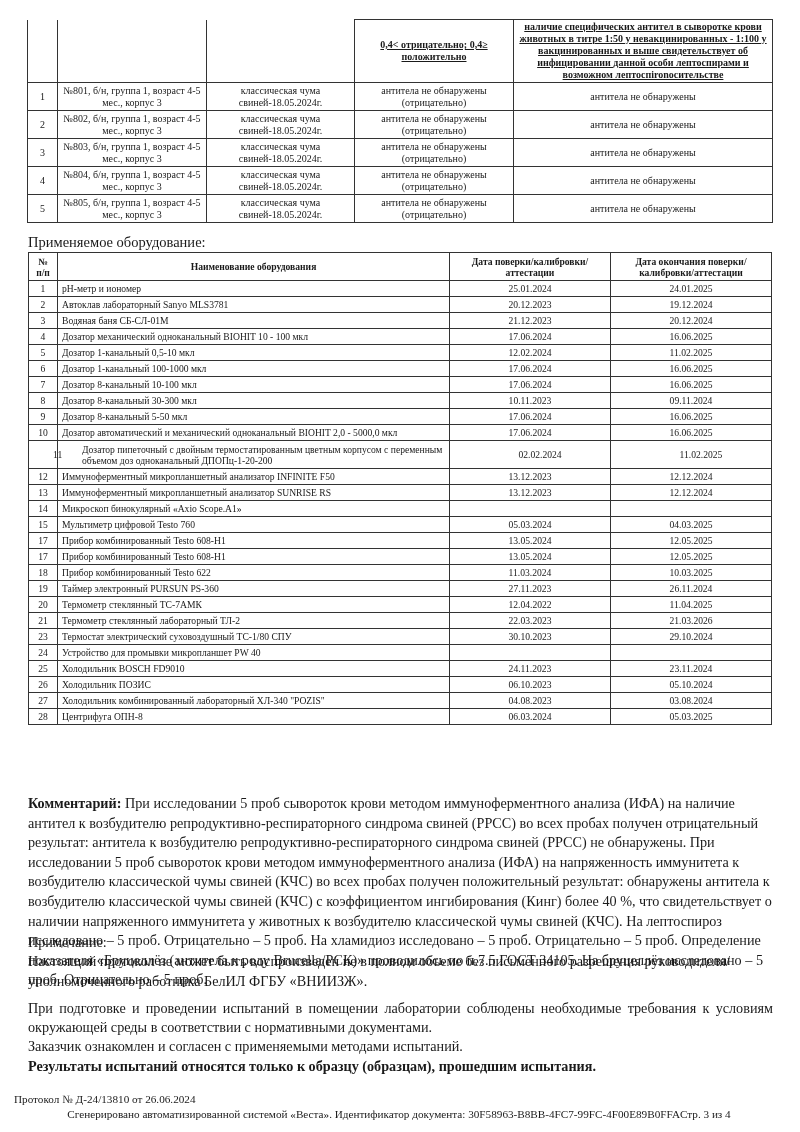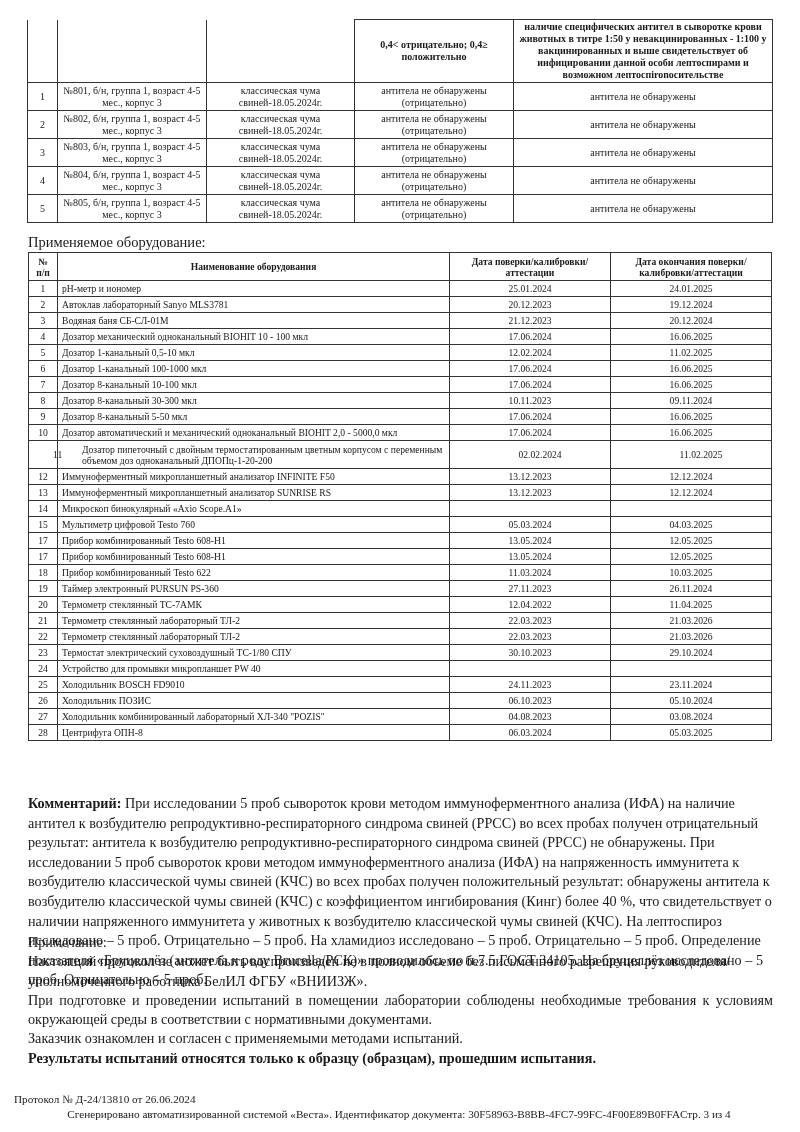--- a/index.html
+++ b/index.html
@@ -4,21 +4,21 @@
 <style>
   html, body { margin: 0; padding: 0; background: #ffffff; }
   body { width: 800px; height: 1132px; position: relative; overflow: hidden;
          font-family: "Liberation Serif", "DejaVu Serif", serif; color: #1a1a1a; }
 
   
   .t1 { position: absolute; left: 27px; top: 19px; width: 745px; border-collapse: collapse; table-layout: fixed; }
   .t1 td { border: 1px solid #333; font-size: 10px; line-height: 12px; text-align: center; vertical-align: middle; padding: 0 3px; }
   .t1 .hdr td { height: 62px; }
   .t1 .hdr td.open { border-top: none; }
-  .t1 .hdr td.bold { font-weight: bold; }
+  .t1 .hdr td.bold { font-weight: bold; text-decoration: underline; }
   .t1 .row td { height: 27px; }
   .t1 col.c0 { width: 30px; } .t1 col.c1 { width: 149px; } .t1 col.c2 { width: 148px; }
   .t1 col.c3 { width: 159px; } .t1 col.c4 { width: 259px; }
 
   
   .eq-title { position: absolute; left: 28px; top: 234px; font-size: 14.5px; }
 
   
   .t2 { position: absolute; left: 28px; top: 252px; width: 743px; border-collapse: collapse; table-layout: fixed; }
   .t2 td, .t2 th { border: 1px solid #333; font-size: 9.6px; line-height: 11px; padding: 0 4px; vertical-align: middle; }
@@ -29,21 +29,21 @@
   .t2 tr.tall td { height: 27px; padding-left: 24px; }
   .t2 col.c0 { width: 29px; } .t2 col.c1 { width: 392px; } .t2 col.c2 { width: 161px; } .t2 col.c3 { width: 161px; }
 
   
   .comment { position: absolute; left: 28px; top: 753px; width: 745px; font-size: 14.2px; line-height: 19.6px; margin-top: 41px; }
   .comment b { font-weight: bold; }
 
   
   .notes { position: absolute; left: 28px; top: 933px; width: 745px; font-size: 14.2px; line-height: 19.3px; }
   .notes p { margin: 0; }
-  .notes p.just { text-align: justify; text-align-last: left; }
+  .notes p.just { text-align: justify; text-align-last: left; margin-top: 8px; }
   .notes p.bold { font-weight: bold; }
 
   
   .footer { position: absolute; left: 14px; top: 1092px; width: 770px; font-size: 11.2px; line-height: 15px; }
   .footer .line2 { display: flex; justify-content: center; }
 </style>
 </head>
 <body>
 
 <table class="t1">
@@ -238,26 +238,20 @@
         <td class="d">12.04.2022</td>
         <td class="d">11.04.2025</td>
       </tr>
       <tr>
         <td class="n">21</td>
         <td>Термометр стеклянный лабораторный ТЛ-2</td>
         <td class="d">22.03.2023</td>
         <td class="d">21.03.2026</td>
       </tr>
       <tr>
-        <td class="n">22</td>
-        <td>Термометр стеклянный лабораторный ТЛ-2</td>
-        <td class="d">22.03.2023</td>
-        <td class="d">21.03.2026</td>
-      </tr>
-      <tr>
         <td class="n">23</td>
         <td>Термостат электрический суховоздушный ТС-1/80 СПУ</td>
         <td class="d">30.10.2023</td>
         <td class="d">29.10.2024</td>
       </tr>
       <tr>
         <td class="n">24</td>
         <td>Устройство для промывки микропланшет PW 40</td>
         <td class="d"></td>
         <td class="d"></td>

